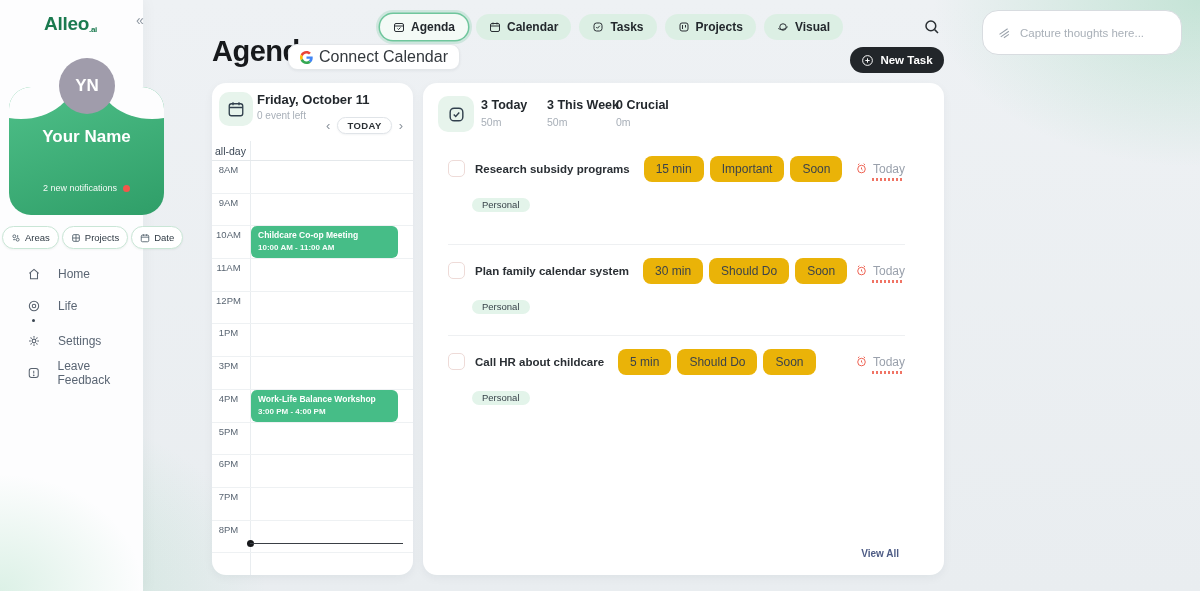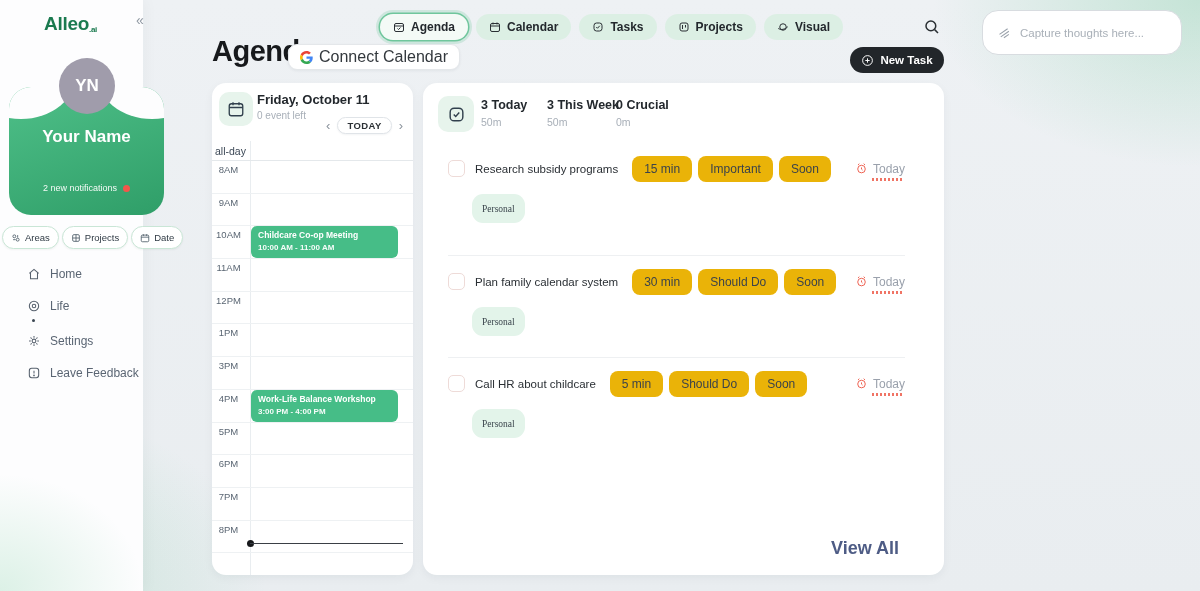--- a/index.html
+++ b/index.html
@@ -49,21 +49,21 @@
 
   .chips { position:absolute; left:2px; top:226px; display:flex; gap:3px; }
   .chip {
     height:23px; padding:0 8px; display:flex; align-items:center; gap:4px;
     background:#fff; border:1px solid #c9e6d6; border-radius:12px;
     font-size:9.5px; color:#2f3a44; cursor:pointer; box-shadow:0 1px 2px rgba(30,60,45,.05);
   }
   .chip svg { width:10px; height:10px; stroke:#4b5a66; stroke-width:2; fill:none; }
 
   .nav { position:absolute; left:27px; top:266px; }
-  .nav-item { display:flex; align-items:center; gap:9px; height:15px; margin-bottom:17px; cursor:pointer; position:relative; }
+  .nav-item { display:flex; align-items:center; gap:17px; height:15px; margin-bottom:17px; cursor:pointer; position:relative; }
   .nav-item svg { width:14px; height:14px; stroke:#57616e; stroke-width:1.8; fill:none; }
   .nav-item .label { font-size:12px; color:#5a6573; }
   .nav-item:nth-child(2) { margin-bottom:20px; }
   .life-dot { position:absolute; left:5px; top:21px; width:3px; height:3px; border-radius:50%; background:#3b4652; }
 
   
   .tabs { position:absolute; left:380px; top:14px; display:flex; gap:8px; }
   .tab {
     height:26px; padding:0 13px; border-radius:14px; background:#dcefe4;
     display:flex; align-items:center; gap:6px; font-size:12px; font-weight:600; color:#23282d; cursor:pointer;
@@ -143,38 +143,38 @@
   .stat .stat-label { font-size:12.5px; font-weight:bold; color:#23282d; white-space:nowrap; }
   .stat .stat-min { font-size:10.5px; color:#a8afb8; margin-top:4px; }
   .stat-0 { left:58px; } .stat-1 { left:124px; } .stat-2 { left:193px; }
 
   .task-list { position:absolute; left:25px; right:39px; top:72px; }
   .task-row { padding:12px 0 21px 0; border-bottom:1px solid #eef0f2; }
   .task-row:first-child { padding-top:0; padding-bottom:32px; }
   .task-row:last-child { border-bottom:none; }
   .task-main { display:flex; align-items:center; height:27px; }
   .task-check { width:17px; height:17px; border:1.5px solid #eedbd8; border-radius:5px; background:#fff; flex:none; cursor:pointer; }
-  .task-title { margin-left:10px; font-size:11.5px; font-weight:normal; color:#2a2f34; white-space:nowrap; }
+  .task-title { margin-left:10px; font-size:11.5px; font-weight:bold; color:#2a2f34; white-space:nowrap; }
   .task-pills { display:flex; gap:6px; margin-left:14px; }
   .pill {
     height:26px; padding:0 12px; background:#eab308; border-radius:8px;
     display:flex; align-items:center; font-size:12px; color:#3c434a; cursor:pointer; white-space:nowrap;
   }
   .task-spacer { flex:1; }
   .task-due { display:flex; align-items:center; gap:5px; position:relative; cursor:pointer; }
   .task-due svg { width:13px; height:13px; stroke:#ee5f4e; stroke-width:1.8; fill:none; }
   .due-label { font-size:12px; color:#9aa1ac; }
   .due-underline { position:absolute; left:17px; bottom:-5px; width:30px; height:3px;
     background:repeating-linear-gradient(90deg,#f07465 0 2px, transparent 2px 4px); }
   .task-tag-row { margin-top:12px; padding-left:24px; }
   .tag {
-    display:inline-flex; align-items:center; height:29px; padding:0 10px;
-    background:#e3f4ea; border-radius:11px; font-size:9.5px; color:#39434b; cursor:pointer;font-family:Liberation Serif, serif;
-  }
-  .view-all { position:absolute; right:45px; bottom:16px; font-size:18px; font-weight:bold; color:#4e5c85; cursor:pointer; }
+    display:inline-flex; align-items:center; height:14px; padding:0 10px;
+    background:#e3f4ea; border-radius:11px; font-size:9.5px; color:#39434b; cursor:pointer;
+  }
+  .view-all { position:absolute; right:45px; bottom:16px; font-size:10px; font-weight:bold; color:#4e5c85; cursor:pointer; }
 </style>
 </head>
 <body>
 
 <div class="sidebar">
   <div class="logo"><span>Alleo</span><span class="suffix">.ai</span></div>
   <div class="collapse">«</div>
 
   <div class="profile-card">
     <div class="profile-name">Your Name</div>

